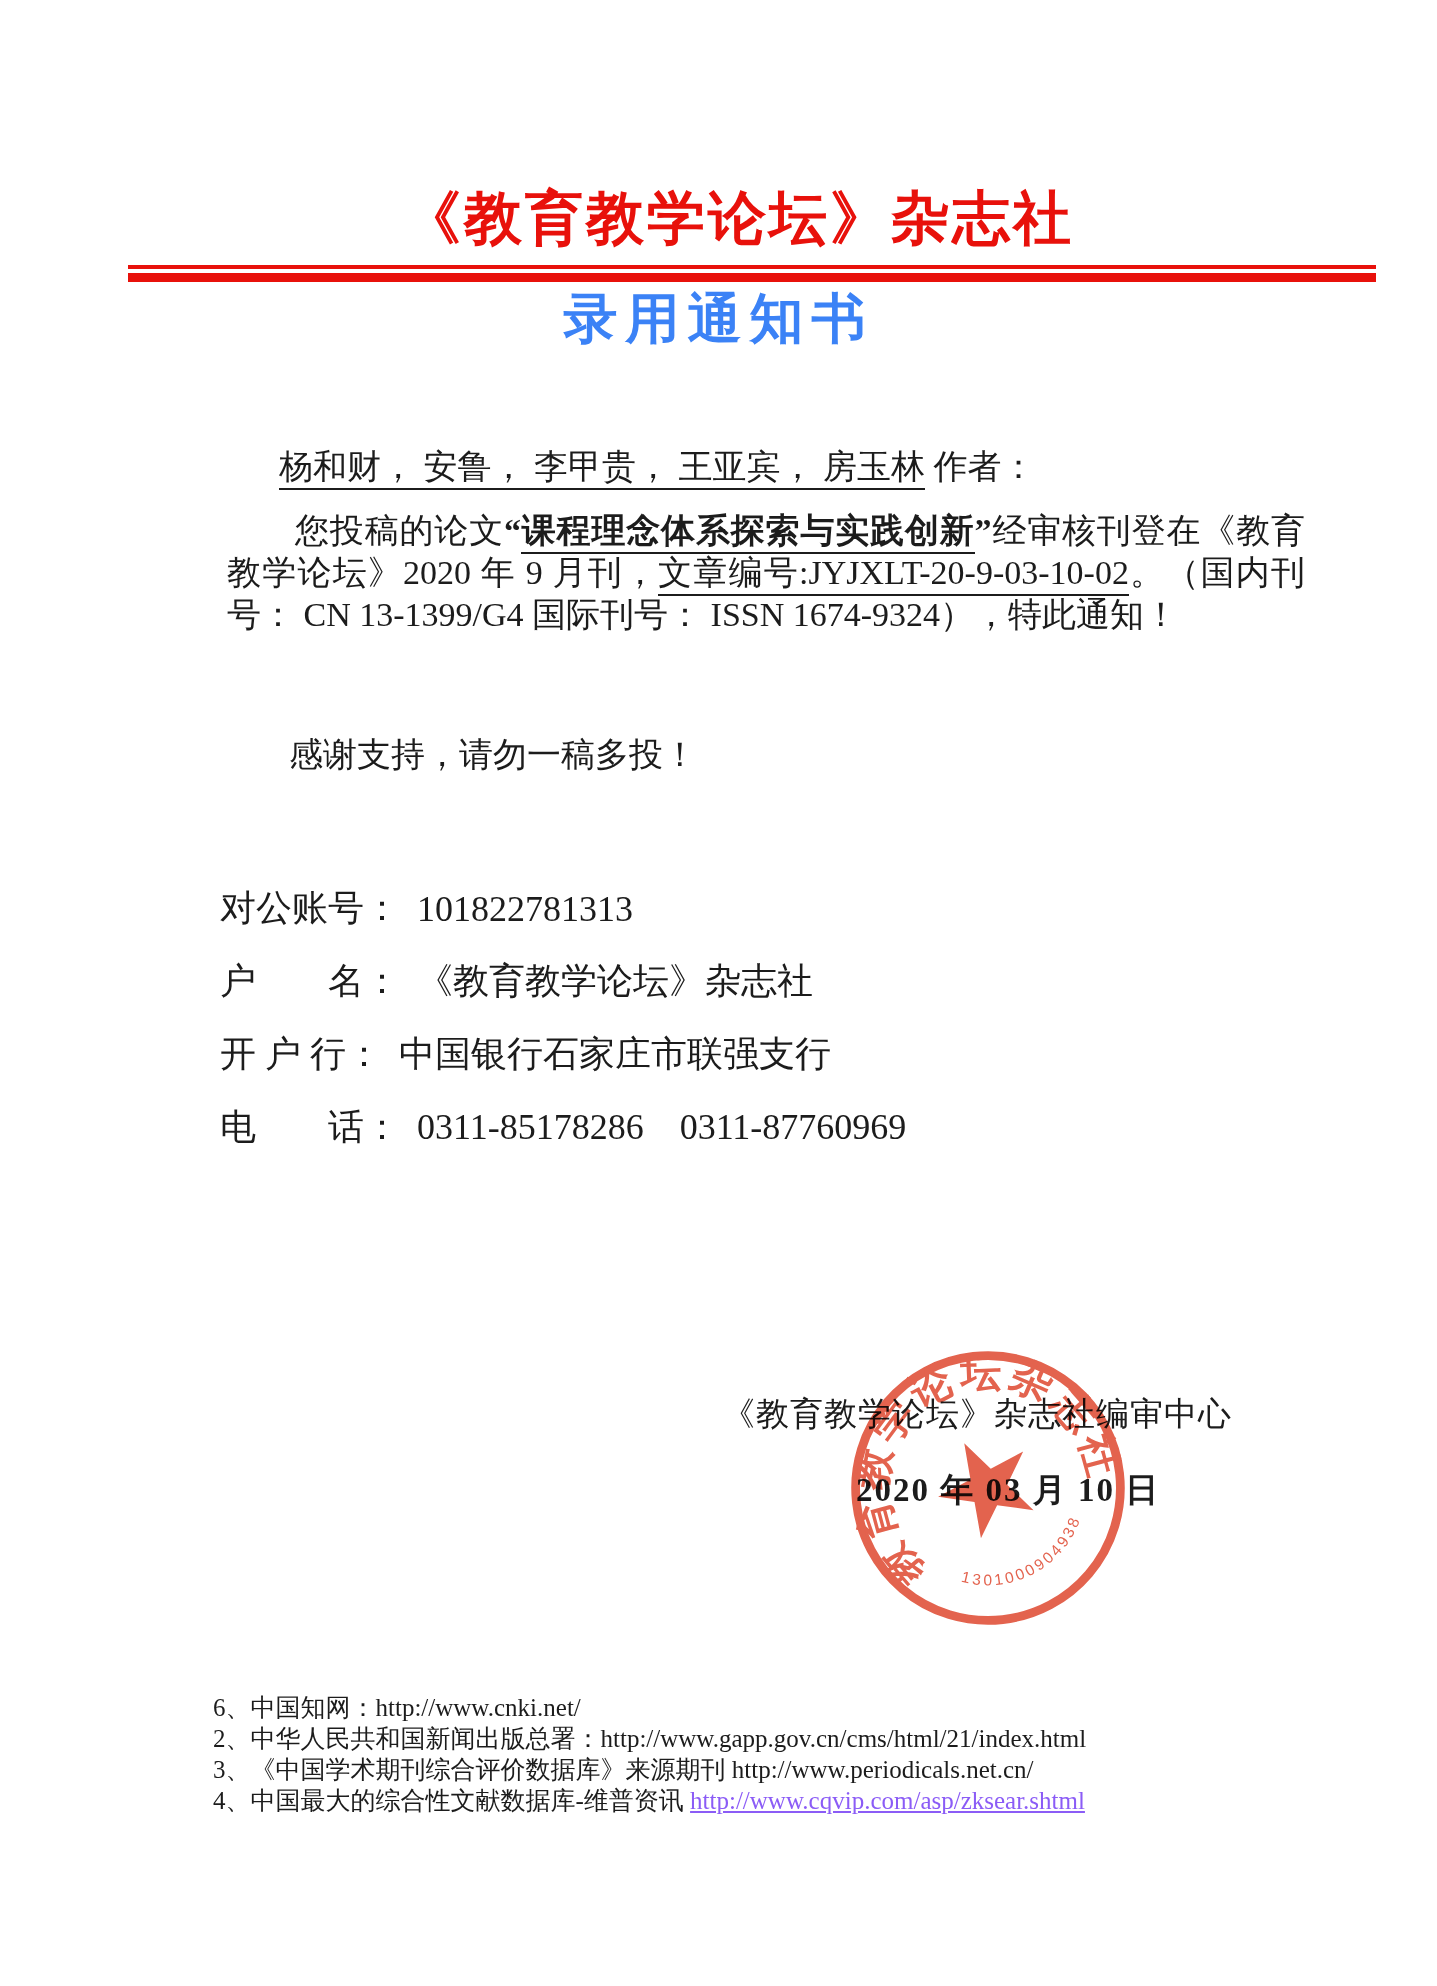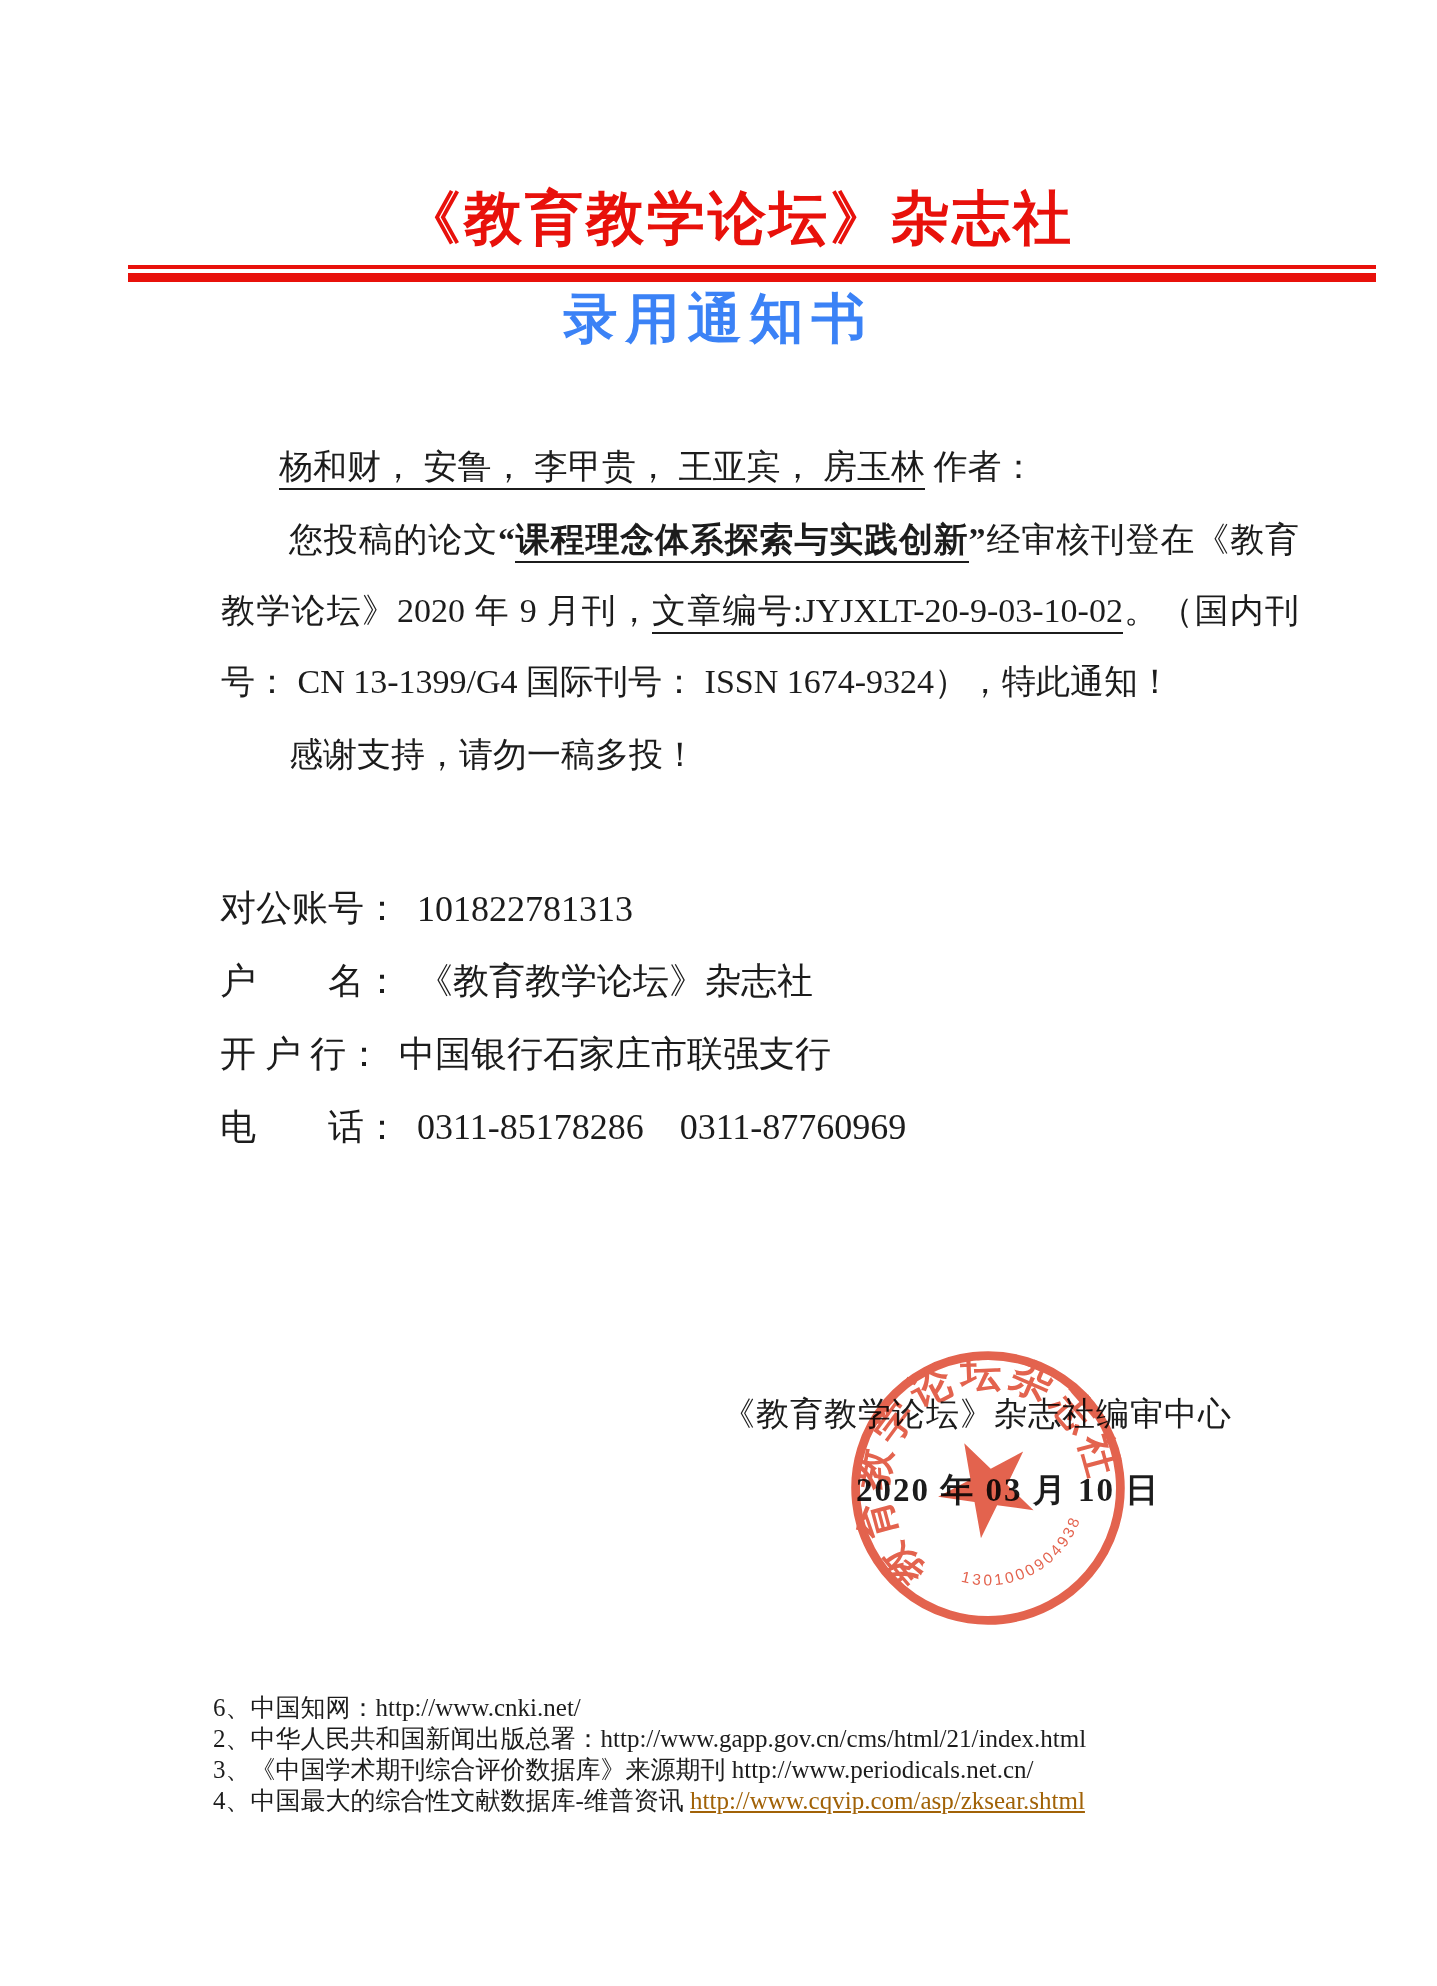--- a/index.html
+++ b/index.html
@@ -19,42 +19,42 @@
     position:absolute; top:283px; left:0; width:100%;
     text-align:center; font-size:54px; font-weight:bold; color:#3b82f6; letter-spacing:8px;
   }
   .authors-line {
     position:absolute; left:221px; top:443px; width:1078px;
     font-size:34px; line-height:48px;
   }
   .authors-line .indent { padding-left:58px; display:inline-block; }
   .u { border-bottom:2px solid currentColor; padding-bottom:3px; }
   .body-para {
-    position:absolute; left:221px; top:504px; width:1078px; margin:0;
-    font-size:34px; line-height:71px; text-align:justify; text-align-last:left;
+    position:absolute; left:221px; top:504px; width:1078px; margin:6px;
+    font-size:34px; line-height:42px; text-align:justify; text-align-last:left;
     text-indent:68px;
   }
   .bold { font-weight:bold; }
   .thanks-line {
     position:absolute; left:221px; top:719px; width:1078px;
     font-size:34px; line-height:71px; text-indent:68px;
   }
   .account { position:absolute; left:220px; top:872px; font-size:36px; }
   .acct-row { height:73px; display:flex; align-items:center;gap:17px; }
   .acct-label { white-space:pre; }
   .acct-value { white-space:pre; }
   .signature-line { position:absolute; left:722px; top:1392px; font-size:33px; letter-spacing:1px; }
   .date-line { position:absolute; left:856px; top:1468px; font-size:33px; letter-spacing:2px;font-weight:bold; }
   .stamp {
     position:absolute; left:842px; top:1342px; width:292px; height:292px;
     transform:rotate(-28deg); opacity:0.87; mix-blend-mode:multiply; color:#df4b33;
   }
   .stamp svg { width:100%; height:100%; }
   .footer { position:absolute; left:213px; top:1692px; font-size:25px; line-height:31px; color:#1c1c1c; }
-  .footer a { color:#a16207; text-decoration:underline;text-align:center; }
+  .footer a { color:#8b5cf6; text-decoration:underline;text-align:center; }
   .f-line { white-space:pre; }
 </style>
 </head>
 <body>
 
 <div class="page">
 
   <div class="doc-title">《教育教学论坛》杂志社</div>
 
   <div class="rule rule-thin"></div>

